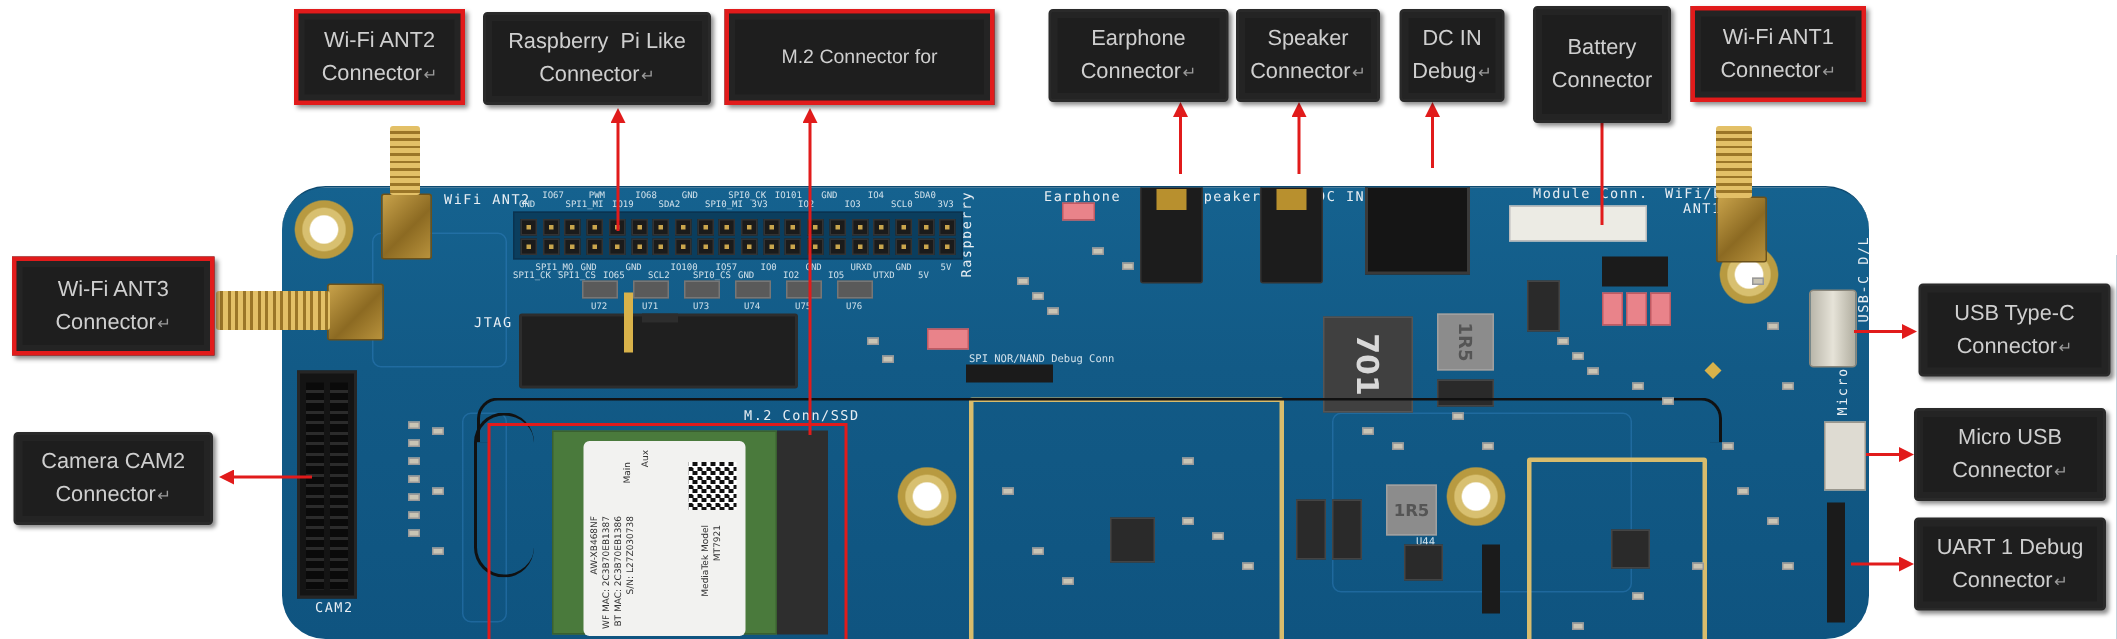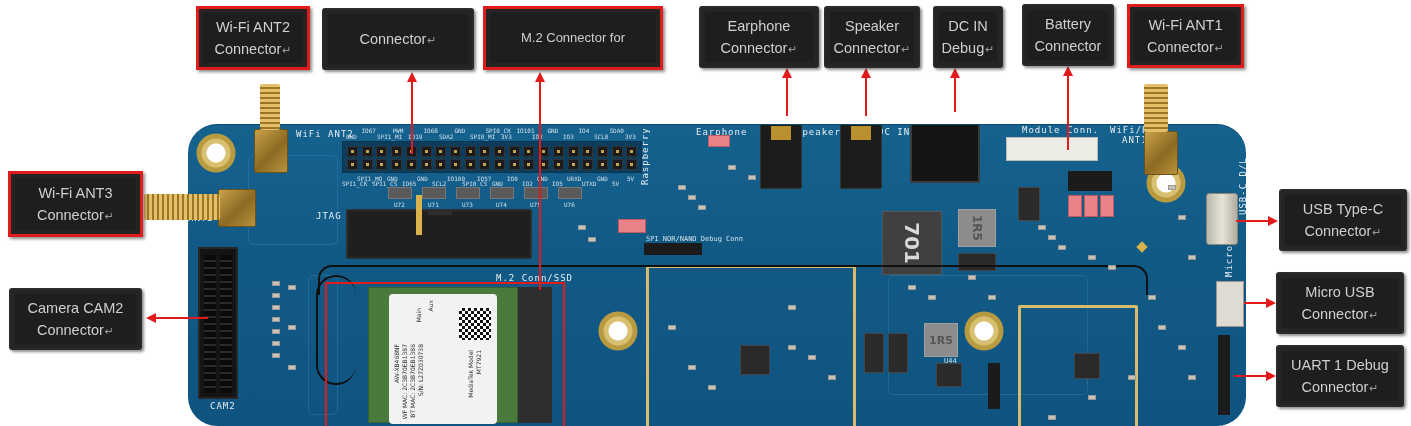--- a/index.html
+++ b/index.html
@@ -363,38 +363,39 @@
     <line x1="1244" y1="303" x2="1272" y2="303" marker-end="url(#ah)"></line>
     <line x1="1234" y1="376" x2="1272" y2="376" marker-end="url(#ah)"></line>
   </g>
 </svg>
 
 <div class="callout hl" style="left:196px;top:6px;width:114px;height:64px;">
   <span class="l">Wi-Fi ANT2</span>
   <span class="l"><span>Connector</span><span class="ret">↵</span></span>
 </div>
 <div class="callout" style="left:322px;top:8px;width:152px;height:62px;">
+  <span class="l" style="white-space:pre;">Raspberry  Pi Like</span>
   <span class="l"><span>Connector</span><span class="ret">↵</span></span>
 </div>
 <div class="callout hl" style="left:483px;top:6px;width:180px;height:64px;font-size:13px;">
   <span class="l">M.2 Connector for</span>
 </div>
 <div class="callout" style="left:699px;top:6px;width:120px;height:62px;">
   <span class="l">Earphone</span>
   <span class="l"><span>Connector</span><span class="ret">↵</span></span>
 </div>
 <div class="callout" style="left:824px;top:6px;width:96px;height:62px;">
   <span class="l">Speaker</span>
   <span class="l"><span>Connector</span><span class="ret">↵</span></span>
 </div>
 <div class="callout" style="left:933px;top:6px;width:70px;height:62px;">
   <span class="l">DC IN</span>
   <span class="l"><span>Debug</span><span class="ret">↵</span></span>
 </div>
-<div class="callout" style="left:1022px;top:4px;width:92px;height:62px;">
+<div class="callout" style="left:1022px;top:4px;width:92px;height:78px;">
   <span class="l">Battery</span>
   <span class="l"><span>Connector</span></span>
 </div>
 <div class="callout hl" style="left:1127px;top:4px;width:117px;height:64px;">
   <span class="l">Wi-Fi ANT1</span>
   <span class="l"><span>Connector</span><span class="ret">↵</span></span>
 </div>
 <div class="callout hl" style="left:8px;top:171px;width:135px;height:66px;">
   <span class="l">Wi-Fi ANT3</span>
   <span class="l"><span>Connector</span><span class="ret">↵</span></span>

